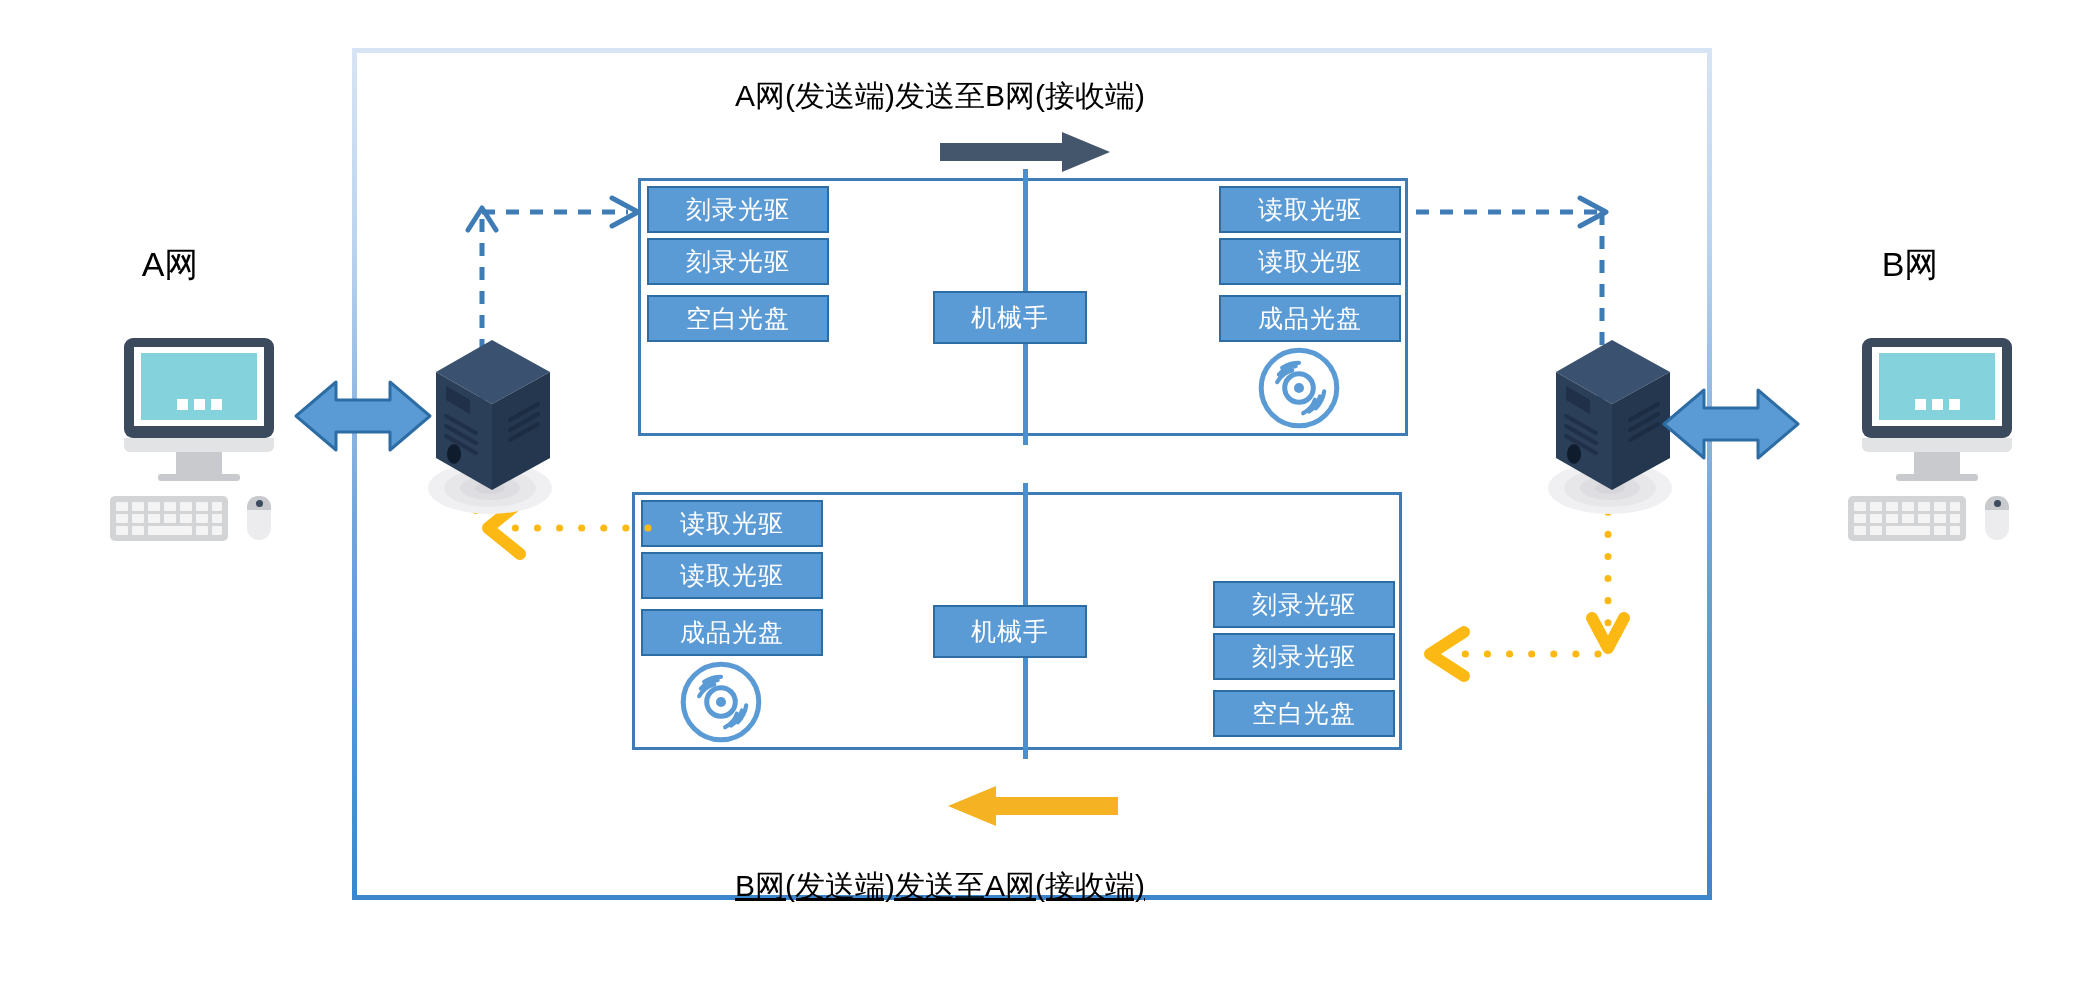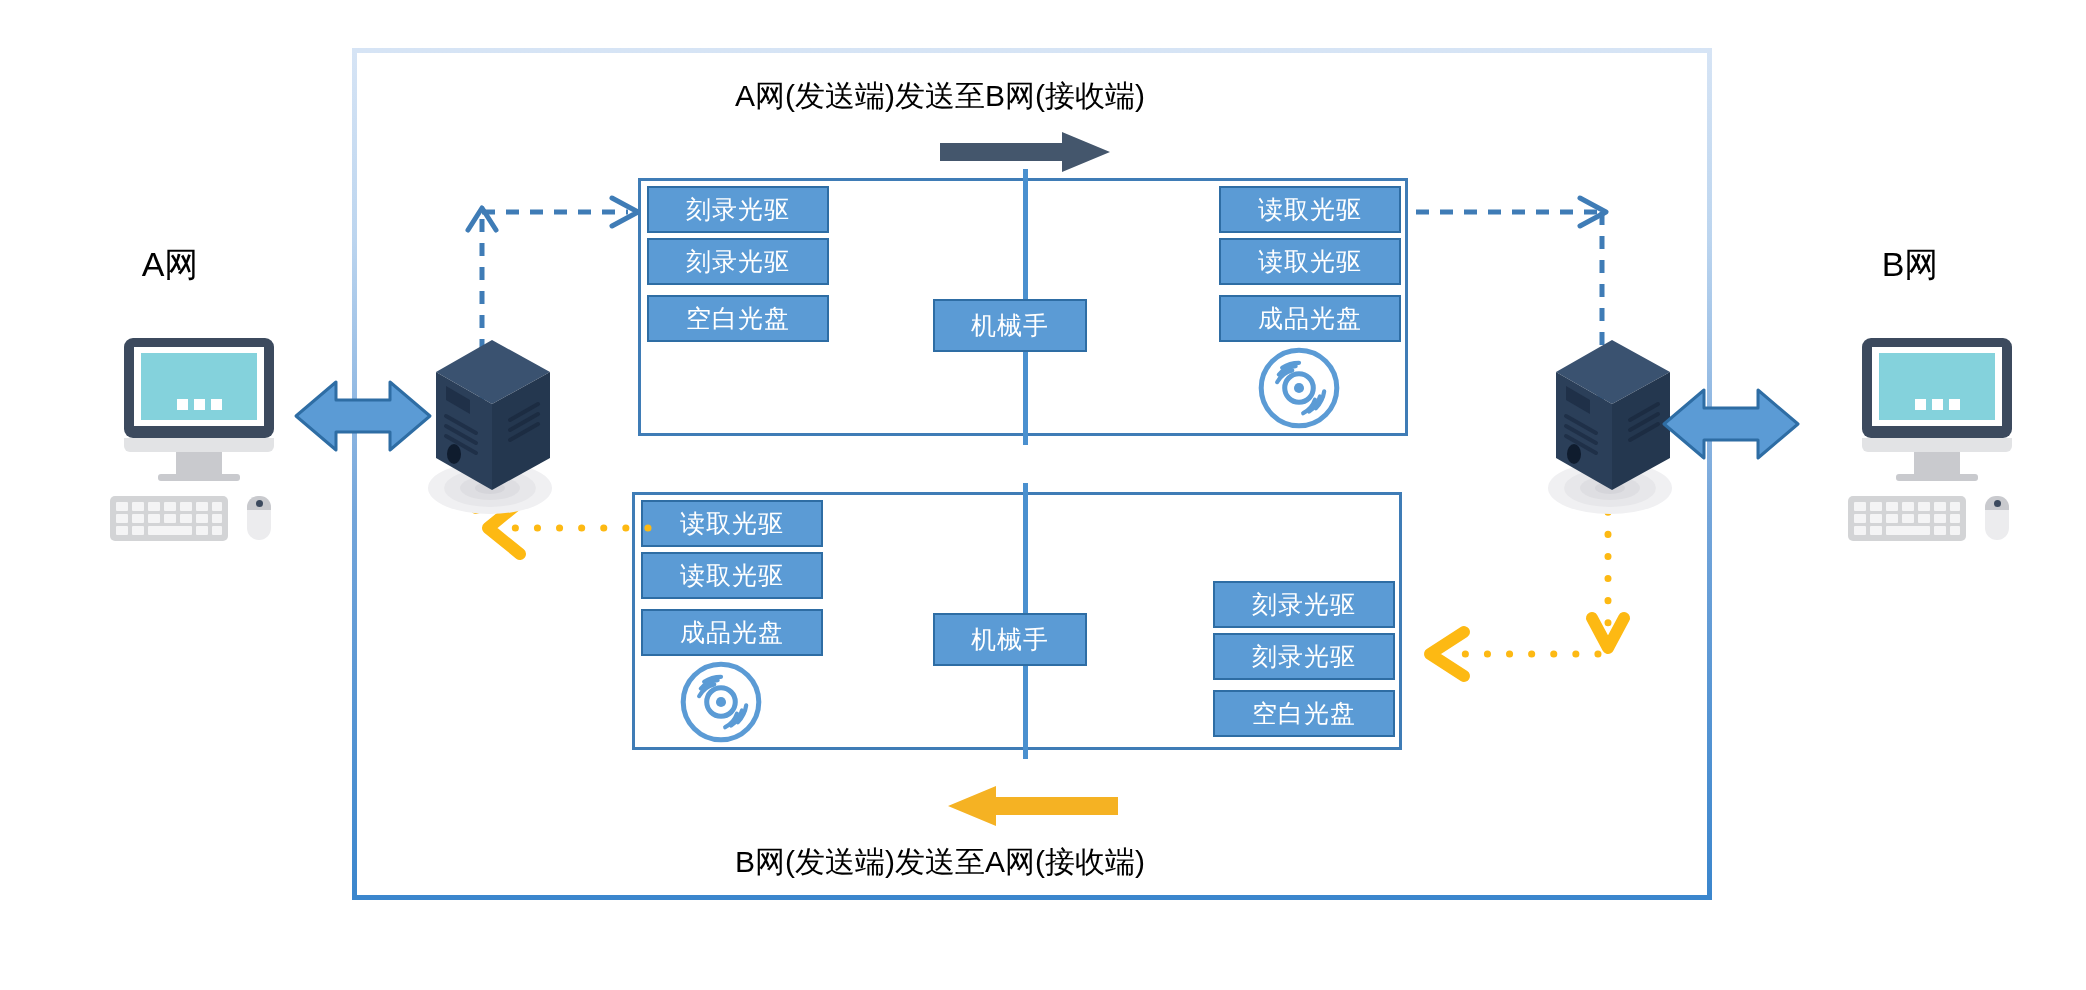--- a/index.html
+++ b/index.html
@@ -45,21 +45,20 @@
     background:#5b9bd5;
     border:2px solid #2e6da4;
     color:#ffffff;
     font-size:25px;
     display:flex;align-items:center;justify-content:center;
     white-space:nowrap;
     letter-spacing:1px;
   }
   .chip.robot{
     border-color:#2e6da4;
-    margin-top:8px;
   }
 
   
   .ws{position:absolute;}
   .mon-body{position:absolute;background:#3c4a5e;border-radius:9px;}
   .mon-inner{position:absolute;background:#ffffff;}
   .mon-screen{position:absolute;background:#84d2dc;}
   .dot{position:absolute;background:#ffffff;width:11px;height:11px;}
   .mon-base-top{position:absolute;background:#e2e3e5;border-radius:0 0 6px 6px;}
   .mon-neck{position:absolute;background:#c9cace;}
@@ -133,21 +132,21 @@
   <div class="chip robot" style="left:298px;top:110px;width:154px;height:53px;">机械手</div>
 
   <div class="chip" style="left:578px;top:86px;width:182px;height:47px;">刻录光驱</div>
   <div class="chip" style="left:578px;top:138px;width:182px;height:47px;">刻录光驱</div>
   <div class="chip" style="left:578px;top:195px;width:182px;height:47px;">空白光盘</div>
 </div>
 
 <svg class="abs flat-arrow" style="left:948px;top:786px;" width="170" height="40" viewBox="0 0 170 40">
   <path d="M170 11 H48 V0 L0 20 L48 40 V29 H170 Z" fill="#f5b223"></path>
 </svg>
-<div class="abs caption" style="left:560px;top:842px;width:760px;">B网(发送端)发送至A网(接收端)</div>
+<div class="abs caption" style="left:560px;top:866px;width:760px;text-decoration:underline;">B网(发送端)发送至A网(接收端)</div>
 
 <svg class="abs" style="left:460px;top:190px;" width="190" height="220" viewBox="0 0 190 220">
   <path d="M22 210 V22" stroke="#3f7cb6" stroke-width="5" fill="none" stroke-dasharray="13 11"></path>
   <path d="M22 22 H168" stroke="#3f7cb6" stroke-width="5" fill="none" stroke-dasharray="13 11"></path>
   <path d="M8 40 L22 18 L36 40" stroke="#3f7cb6" stroke-width="5" fill="none" stroke-linecap="round" stroke-linejoin="round"></path>
   <path d="M152 8 L178 22 L152 36" stroke="#3f7cb6" stroke-width="5" fill="none" stroke-linecap="round" stroke-linejoin="round"></path>
 </svg>
 
 <svg class="abs" style="left:1412px;top:190px;" width="210" height="220" viewBox="0 0 210 220">
   <path d="M4 22 H190" stroke="#3f7cb6" stroke-width="5" fill="none" stroke-dasharray="13 11"></path>

